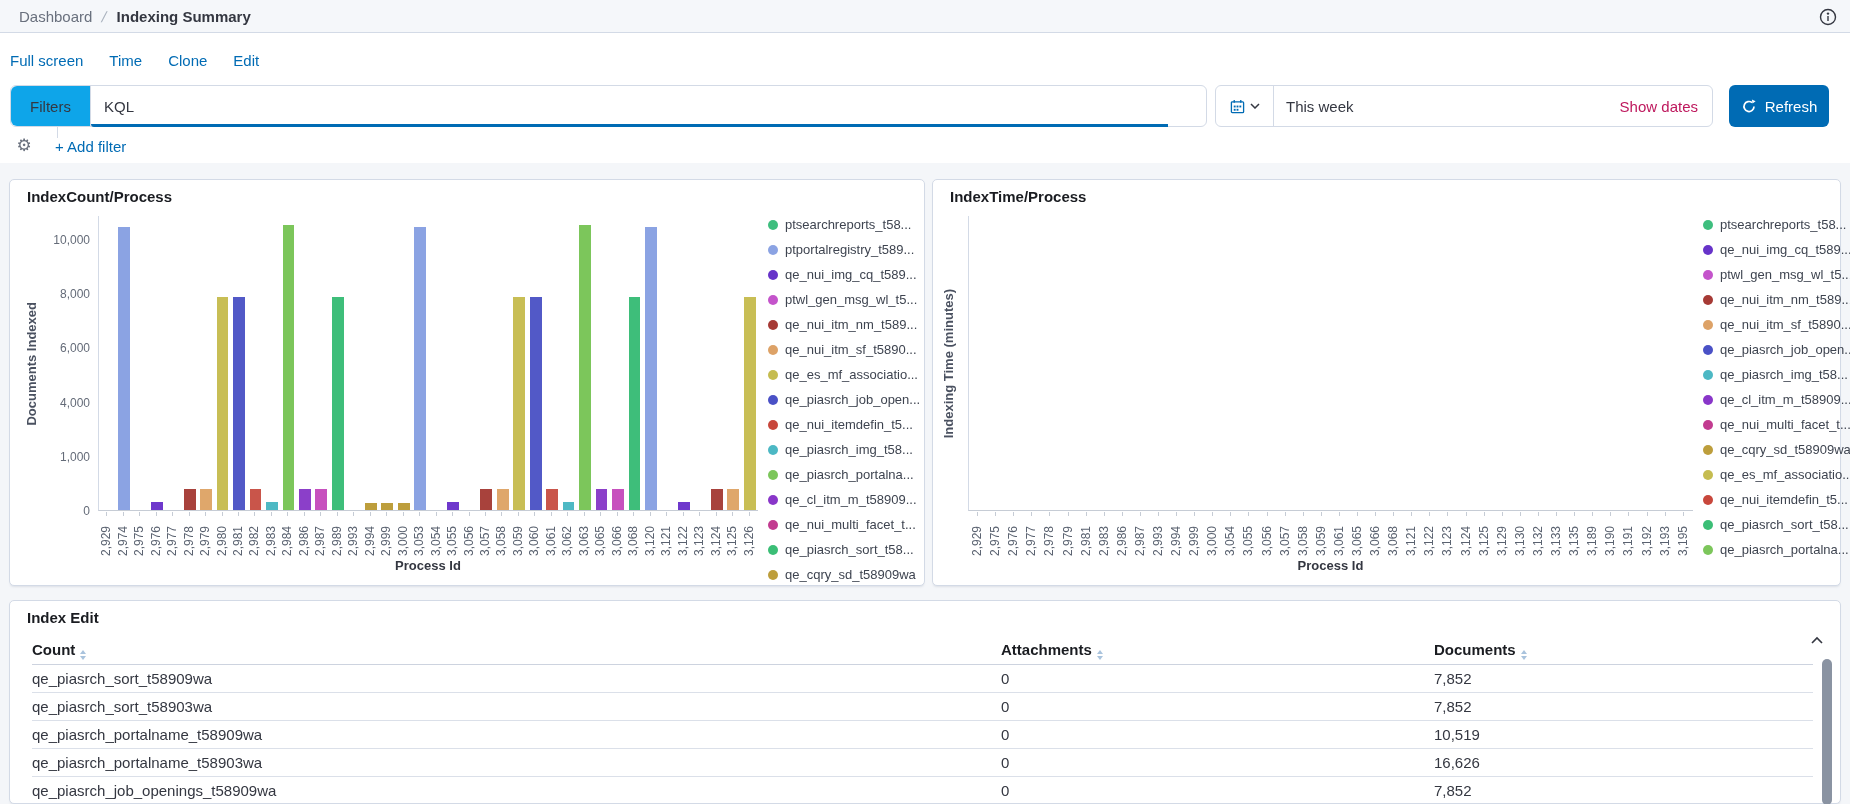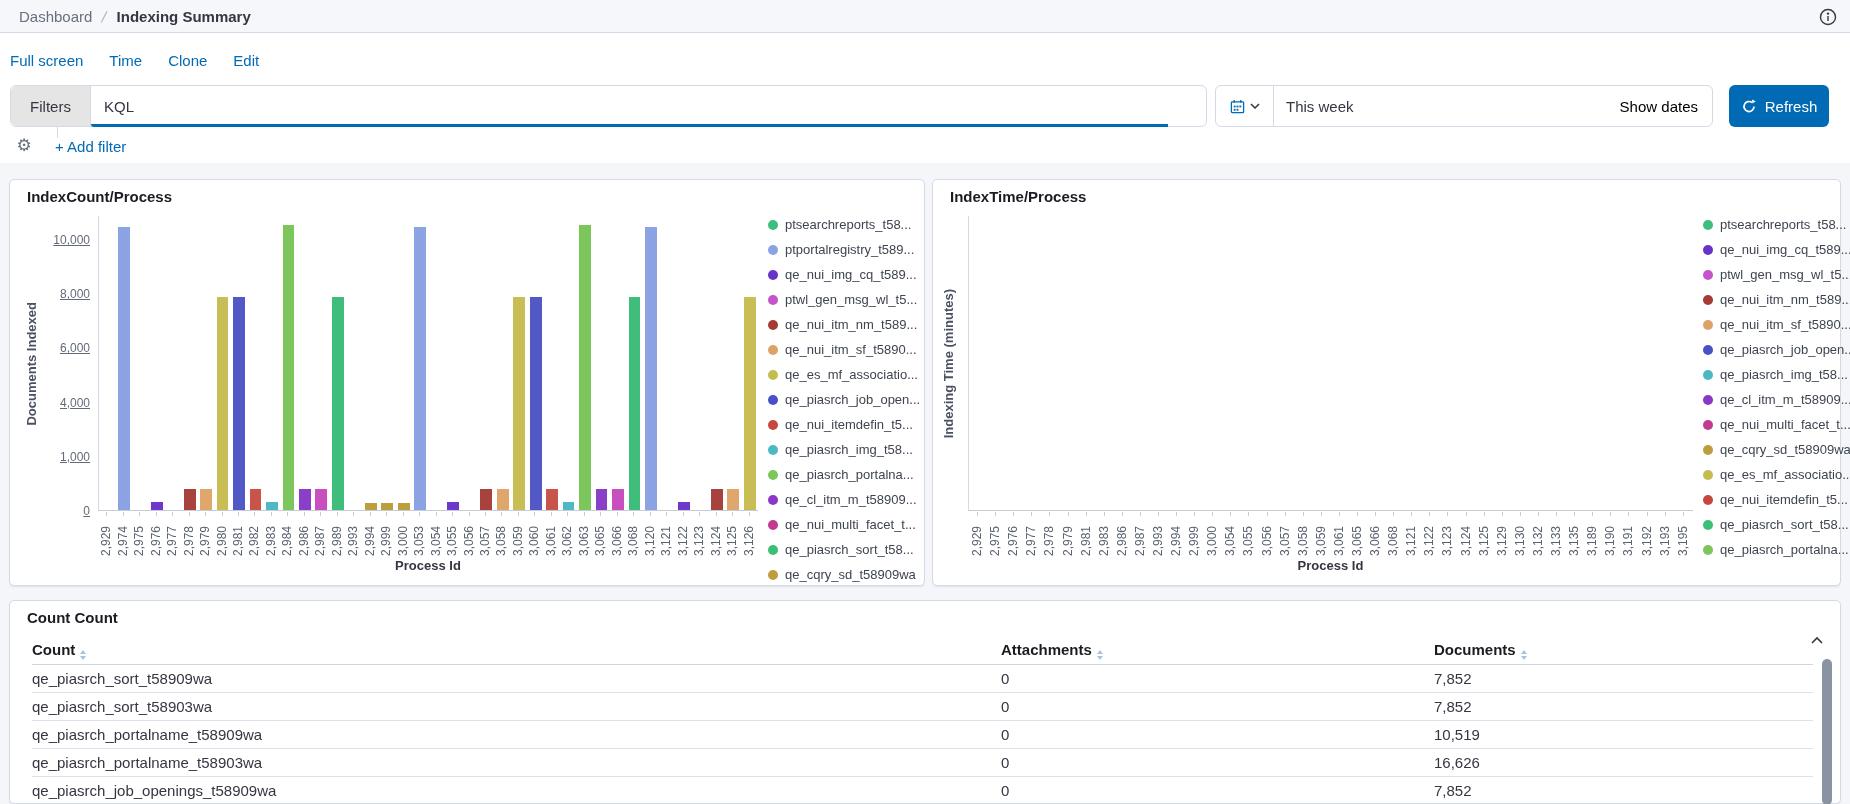--- a/index.html
+++ b/index.html
@@ -15,52 +15,52 @@
   .crumb-sep{color:#a8b1bd;transform:skewX(-14deg);}
   .crumb-current{color:#343741;font-weight:600;}
   .header-icon{position:absolute;right:12px;top:7px;width:20px;height:20px;border:none;background:transparent;padding:0;cursor:pointer;}
 
   
   .menu-row{position:absolute;left:10px;top:52px;display:flex;gap:26px;}
   .menu-row a{font-size:15px;color:#006bb4;font-weight:500;text-decoration:none;cursor:pointer;}
 
   
   .search-group{position:absolute;left:10px;top:85px;width:1197px;height:42px;background:#fff;border:1px solid #d3dae6;border-radius:6px;display:flex;align-items:stretch;}
-  .filters-btn{width:80px;border:none;border-right:1px solid #d3dae6;background:#e5e5e5;font-size:15px;color:#343741;cursor:pointer;border-radius:6px 0 0 6px;}
+  .filters-btn{width:80px;border:none;border-right:1px solid #d3dae6;background:#0ea5e9;font-size:15px;color:#343741;cursor:pointer;border-radius:6px 0 0 6px;}
   .search-area{flex:1;position:relative;display:flex;align-items:center;padding-left:10px;}
   .caret{width:1.5px;height:20px;background:#343741;margin-right:3px;}
   .search-input{border:none;outline:none;flex:1;font-size:15px;color:#343741;background:transparent;}
   .search-input::placeholder{color:#8e98a6;}
   .search-underline{position:absolute;left:80px;width:1077px;bottom:-1px;height:3px;background:#006bb4;border-radius:0 0 0 4px;}
   .kql-btn{width:56px;background:transparent;border:none;font-size:15px;color:#343741;cursor:pointer;}
 
   .date-group{position:absolute;left:1215px;top:85px;width:498px;height:42px;background:#fff;border:1px solid #d3dae6;border-radius:6px;display:flex;align-items:center;}
   .cal-btn{width:58px;height:100%;display:flex;align-items:center;justify-content:center;gap:5px;background:transparent;border:none;border-right:1px solid #d3dae6;cursor:pointer;}
   .time-text{font-size:15px;color:#343741;padding-left:12px;cursor:pointer;}
   .date-spacer{flex:1;}
-  .show-dates{font-size:15px;color:#000000;padding-right:14px;text-decoration:none;cursor:pointer;}
+  .show-dates{font-size:15px;color:#be185d;padding-right:14px;text-decoration:none;cursor:pointer;}
 
   .refresh-btn{position:absolute;left:1729px;top:85px;width:100px;height:42px;background:#006bb4;border:none;border-radius:6px;color:#fff;font-size:15px;font-weight:500;display:flex;align-items:center;justify-content:center;gap:8px;cursor:pointer;}
 
   .connector{position:absolute;left:57px;top:127px;width:1px;height:11px;background:#d3dae6;}
   .gear-btn{position:absolute;left:12px;top:133px;width:24px;height:24px;border:none;background:transparent;font-size:17px;color:#69707d;cursor:pointer;padding:0;}
   .add-filter{position:absolute;left:55px;top:138px;font-size:15px;color:#006bb4;text-decoration:none;cursor:pointer;}
 
   
   .panel{position:absolute;background:#fff;border:1px solid #d3dae6;border-radius:5px;box-shadow:0 2px 2px -1px rgba(152,162,179,0.25);}
   .panel-chart-left{left:9px;top:179px;width:916px;height:407px;}
   .panel-chart-right{left:932px;top:179px;width:909px;height:407px;}
   .panel-table{left:9px;top:600px;width:1832px;height:204px;}
   .panel-title{position:absolute;left:17px;top:8px;margin:0;font-size:15px;font-weight:700;color:#1a1c21;}
 
   
   .plot{position:absolute;top:36px;height:295px;border-left:1px solid #d3dae6;border-bottom:1px solid #c6ccd5;}
   .bar{position:absolute;bottom:0;}
   .y-labels{position:absolute;left:0;top:36px;width:80px;height:295px;}
-  .ylab{position:absolute;right:0;font-size:12px;color:#646b78;height:14px;line-height:14px;text-decoration:underline;}
+  .ylab{position:absolute;right:0;font-size:12px;color:#646b78;height:14px;line-height:14px;}
   .x-ticks{position:absolute;top:332px;display:flex;height:44px;}
   .xtick{position:relative;display:flex;justify-content:center;padding-top:7px;}
   .xtick::before{content:'';position:absolute;top:0;left:50%;width:1px;height:4px;background:#c6ccd5;}
   .xtick span{writing-mode:vertical-rl;transform:rotate(180deg);font-size:12px;color:#5a6270;line-height:1;}
   .x-title{position:absolute;top:376px;text-align:center;}
   .x-title span{font-size:13px;font-weight:700;color:#343741;}
   .y-title{position:absolute;top:36px;height:295px;display:flex;align-items:center;}
   .y-title span{writing-mode:vertical-rl;transform:rotate(180deg);font-size:13px;font-weight:700;color:#4a5160;}
   .legend{position:absolute;top:32px;display:flex;flex-direction:column;}
   .legend-item{height:25px;display:flex;align-items:center;cursor:pointer;}
@@ -561,21 +561,21 @@
           <span class="legend-label">qe_piasrch_sort_t58...</span>
         </div>
         <div class="legend-item">
           <span class="dot" style="background: rgb(124, 198, 91);"></span>
           <span class="legend-label">qe_piasrch_portalna...</span>
         </div>
       </div>
   </section>
 
   <section class="panel panel-table">
-    <h3 class="panel-title">Count Count</h3>
+    <h3 class="panel-title">Index Edit</h3>
     <table class="index-table">
       <colgroup>
           <col style="width:969px">
           <col style="width:433px">
           <col style="width:379px">
         </colgroup>
       <thead>
         <tr>
           <th><span>Count</span><span class="sort-icon">
                 <i class="up"></i>

